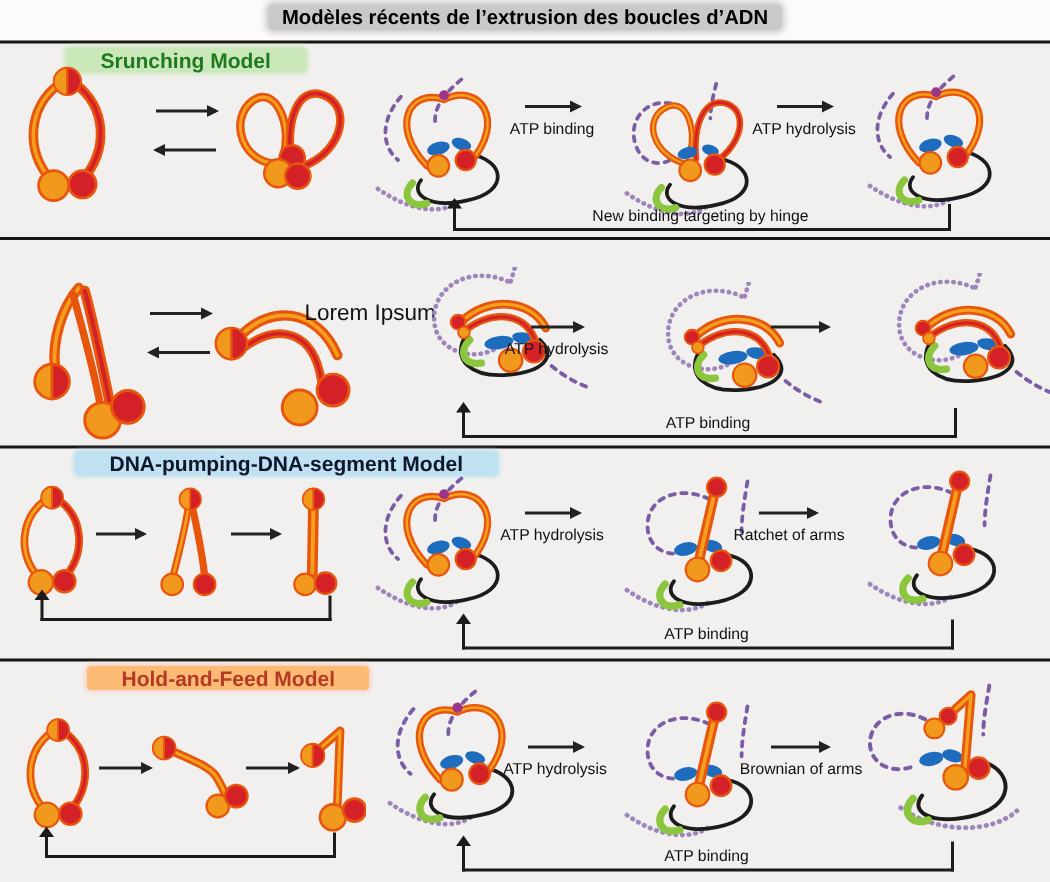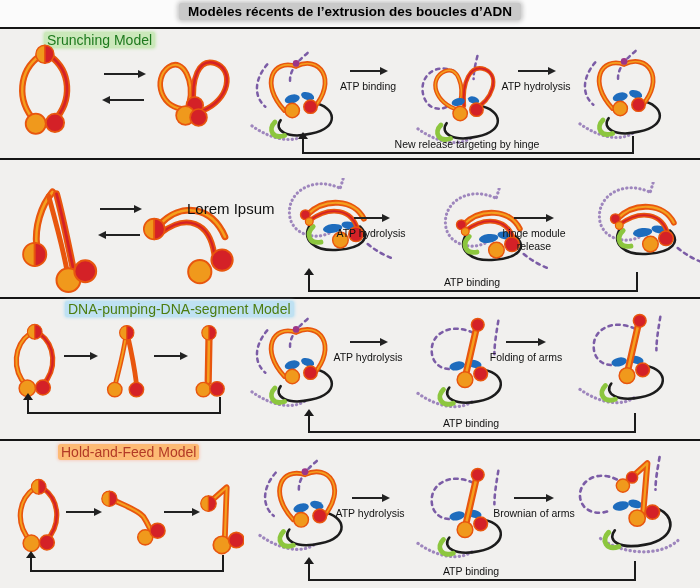--- a/index.html
+++ b/index.html
@@ -2,21 +2,21 @@
 <html><head>
 <meta charset="utf-8">
 <style>
   html,body{margin:0;padding:0;background:#e8e8e6;font-family:"Liberation Sans",sans-serif;}
   #app{position:relative;width:700px;height:588px;background:#f1f0ee;overflow:hidden;}
   .titlebar{position:absolute;top:0;left:0;width:700px;height:27px;background:#fbfbfb;text-align:center;}
   .title-hl{display:inline-block;margin-top:3px;background:#c9c9c9;color:#000;font-weight:bold;
             font-size:13.5px;padding:1px 9px;border-radius:3px;box-shadow:0 0 4px 2px #c9c9c9;}
   .sep{position:absolute;left:0;width:700px;height:2px;background:#151515;}
   .panel{position:absolute;left:0;width:700px;}
-  .ph{position:absolute;font-weight:normal;font-size:14px;padding:0 3px;border-radius:3px;white-space:nowrap;}
+  .ph{position:absolute;font-weight:bold;font-size:14px;padding:0 23px;border-radius:3px;white-space:nowrap;}
   .slbl{position:absolute;font-size:10.5px;color:#111;text-align:center;line-height:1.2;}
   .annot{position:absolute;font-size:15px;color:#111;white-space:nowrap;}
   .ar{position:absolute;height:2px;background:#222;}
   .ar::after{content:"";position:absolute;right:-2px;top:-3.5px;width:0;height:0;
              border-left:8px solid #222;border-top:4.5px solid transparent;border-bottom:4.5px solid transparent;}
   .ar.left::after{display:none;}
   .ar.left::before{content:"";position:absolute;left:-2px;top:-3.5px;width:0;height:0;
              border-right:8px solid #222;border-top:4.5px solid transparent;border-bottom:4.5px solid transparent;}
   .cyc{position:absolute;border-bottom:2px solid #1b1b1b;border-right:2px solid #1b1b1b;}
   .cyc .upA{position:absolute;left:0;bottom:-2px;width:2px;height:100%;background:#1b1b1b;}
@@ -219,59 +219,58 @@
         <use href="#cx-double"></use>
       </svg>
     <div class="ar" style="left:518px;top:41px;width:36px"></div>
     <span class="slbl" style="left:488px;top:51px;width:96px">ATP hydrolysis</span>
     <svg class="fig" style="left:578px;top:20px;width:96px;height:96px">
         <use href="#cx-ring"></use>
       </svg>
 
     <div class="cyc" style="left:302px;top:107px;width:330px;height:16px">
       <div class="upA"></div>
-      <span class="lbl">New release targeting by hinge</span>
+      <span class="lbl">New binding targeting by hinge</span>
     </div>
   </div>
   <div class="sep" style="top:158px"></div>
 
   <div class="panel" style="top:160px;height:137px">
     <svg class="fig" style="left:10px;top:24px;width:96px;height:114px">
         <use href="#s-legs"></use>
       </svg>
     <div class="ar" style="left:100px;top:48px;width:40px"></div>
     <div class="ar left" style="left:100px;top:74px;width:40px"></div>
     <svg class="fig" style="left:138px;top:40px;width:110px;height:92px">
         <use href="#s-arch"></use>
       </svg>
-    <span class="annot" style="left:187px;top:40px">Lorem Ipsum</span>
+    <span class="annot" style="left:203px;top:40px">Lorem Ipsum</span>
 
     <svg class="fig" style="left:282px;top:18px;width:112px;height:96px">
         <use href="#cx-folded"></use>
       </svg>
     <div class="ar" style="left:354px;top:57px;width:34px"></div>
     <span class="slbl" style="left:324px;top:67px;width:94px">ATP hydrolysis</span>
     <svg class="fig" style="left:438px;top:28px;width:112px;height:96px">
         <use href="#cx-folded"></use>
       </svg>
     <div class="ar" style="left:514px;top:57px;width:38px"></div>
-    <span class="slbl" style="left:496px;top:67px;width:76px">hinge module release</span>
     <svg class="fig" style="left:592px;top:22px;width:112px;height:96px">
         <use href="#cx-folded"></use>
       </svg>
 
     <div class="cyc" style="left:308px;top:112px;width:328px;height:18px">
       <div class="upA"></div>
       <span class="lbl">ATP binding</span>
     </div>
   </div>
   <div class="sep" style="top:297px"></div>
 
   <div class="panel" style="top:299px;height:140px">
-    <span class="ph" style="left:65px;top:2px;background:#bfe1f2;color:#4d7c0f;box-shadow:0 0 3px 1px #bfe1f2">DNA-pumping-DNA-segment Model</span>
+    <span class="ph" style="left:50px;top:2px;background:#bfe1f2;color:#0f172a;box-shadow:0 0 3px 1px #bfe1f2">DNA-pumping-DNA-segment Model</span>
     <svg class="fig" style="left:8px;top:22px;width:52px;height:78px">
         <use href="#s-ring"></use>
       </svg>
     <div class="ar" style="left:64px;top:56px;width:32px"></div>
     <svg class="fig" style="left:102px;top:25px;width:48px;height:76px">
         <use href="#s-v"></use>
       </svg>
     <div class="ar" style="left:154px;top:56px;width:32px"></div>
     <svg class="fig" style="left:190px;top:25px;width:38px;height:76px">
         <use href="#s-i"></use>
@@ -282,21 +281,21 @@
 
     <svg class="fig" style="left:250px;top:18px;width:96px;height:96px">
         <use href="#cx-ring"></use>
       </svg>
     <div class="ar" style="left:350px;top:42px;width:36px"></div>
     <span class="slbl" style="left:322px;top:52px;width:92px">ATP hydrolysis</span>
     <svg class="fig" style="left:416px;top:16px;width:98px;height:98px">
         <use href="#cx-rod"></use>
       </svg>
     <div class="ar" style="left:506px;top:42px;width:38px"></div>
-    <span class="slbl" style="left:478px;top:52px;width:96px">Folding of arms</span>
+    <span class="slbl" style="left:478px;top:52px;width:96px">Ratchet of arms</span>
     <svg class="fig" style="left:578px;top:12px;width:98px;height:98px">
         <use href="#cx-rod"></use>
       </svg>
 
     <div class="cyc" style="left:308px;top:114px;width:326px;height:18px">
       <div class="upA"></div>
       <span class="lbl">ATP binding</span>
     </div>
   </div>
   <div class="sep" style="top:439px"></div>

